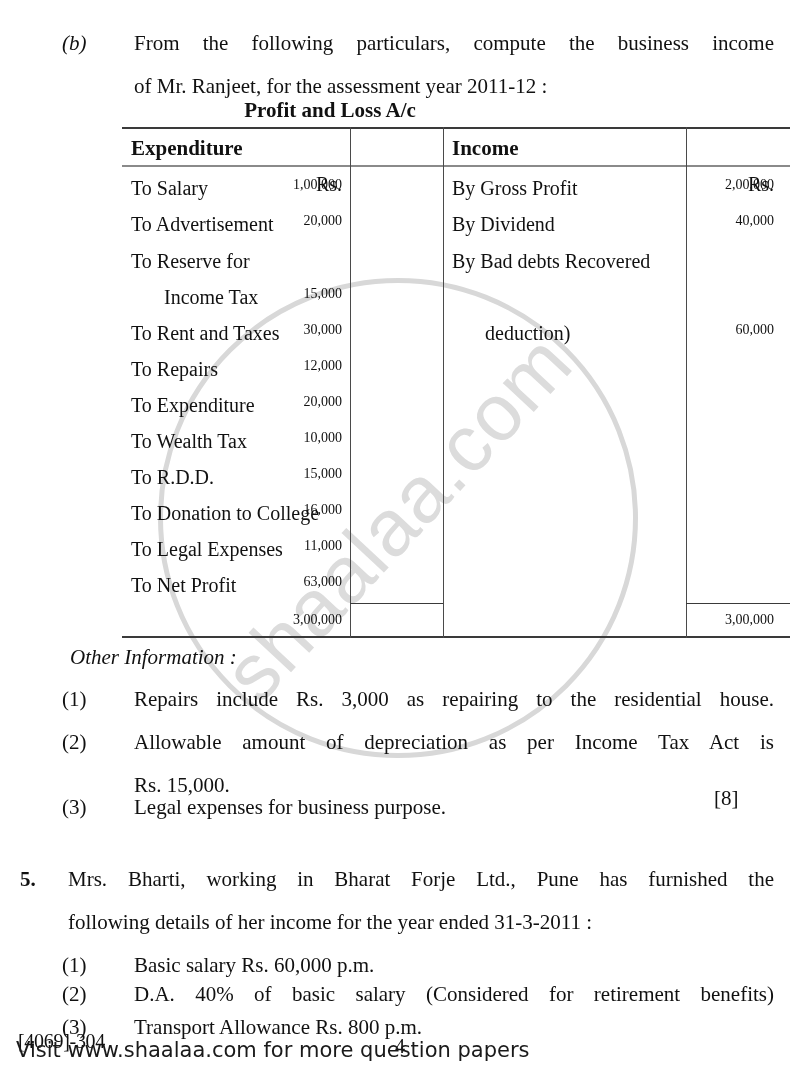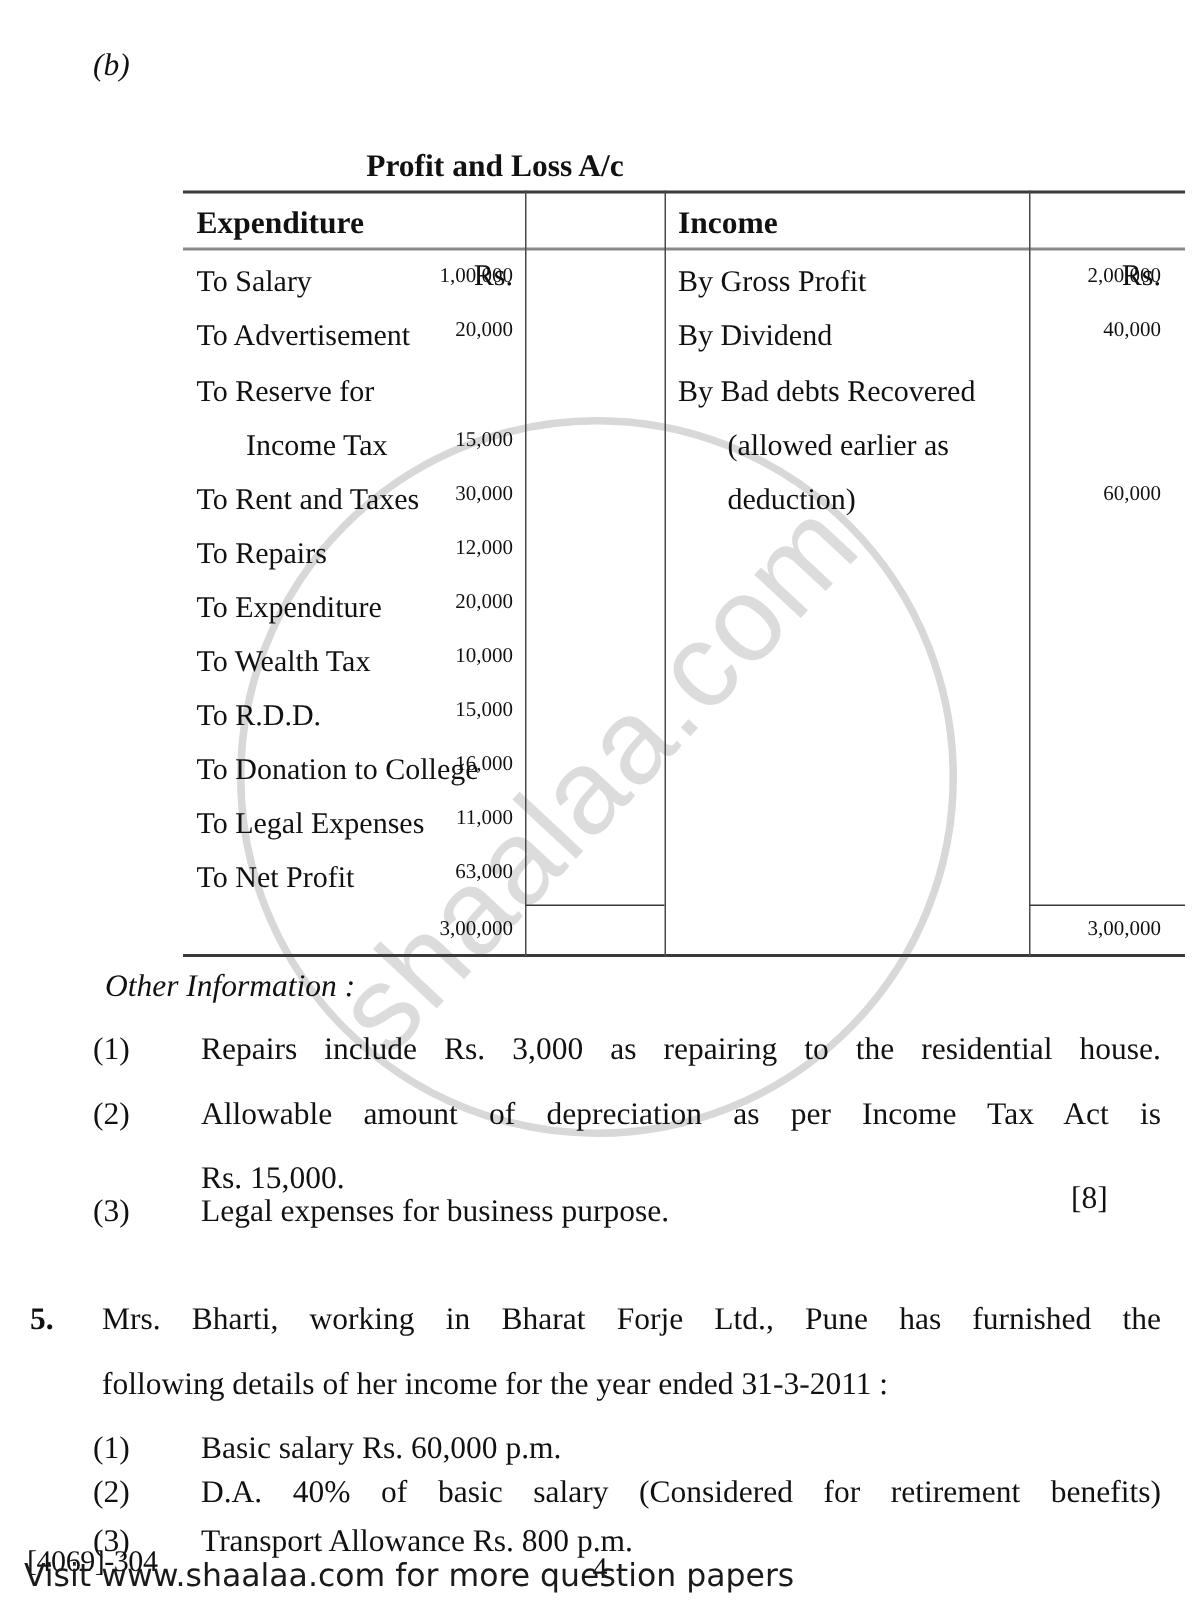--- a/index.html
+++ b/index.html
@@ -265,20 +265,24 @@
 
 <div id="watermark">
   <div class="ring"></div>
   <div class="wm-text">shaalaa.com</div>
 </div>
 
 <div id="page">
 
   <div class="para" id="q-b">
     <div class="marker">(b)</div>
+    <div class="ptext">
+      <div class="just just-stretch">From the following particulars, compute the business income</div>
+      <div class="just">of Mr. Ranjeet, for the assessment year 2011-12 :</div>
+    </div>
   </div>
 
   <div id="pl-title">Profit and Loss A/c</div>
 
   <div class="tbl-top-line"></div>
   <div class="tbl-head-line"></div>
   <div class="tbl-bottom-line"></div>
   <div class="vline v1"></div>
   <div class="vline v2"></div>
   <div class="vline v3"></div>
@@ -326,21 +330,20 @@
   <div class="cell-amt   lamt" style="top:574px">63,000</div>
 
   <div class="cell-label rcol" style="top:177px">By Gross Profit</div>
   <div class="cell-amt   ramt" style="top:177px">2,00,000</div>
 
   <div class="cell-label rcol" style="top:213px">By Dividend</div>
   <div class="cell-amt   ramt" style="top:213px">40,000</div>
 
   <div class="cell-label rcol" style="top:250px">By Bad debts Recovered</div>
 
-  <div class="cell-label rcol indent" style="top:286px">(allowed earlier as</div>
 
   <div class="cell-label rcol indent" style="top:322px">deduction)</div>
   <div class="cell-amt   ramt" style="top:322px">60,000</div>
 
   <div class="cell-amt lamt" style="top:612px">3,00,000</div>
   <div class="cell-amt ramt" style="top:612px">3,00,000</div>
 
   <div id="other-info-label">Other  Information   :</div>
 
   <div class="para" id="oi-1">

